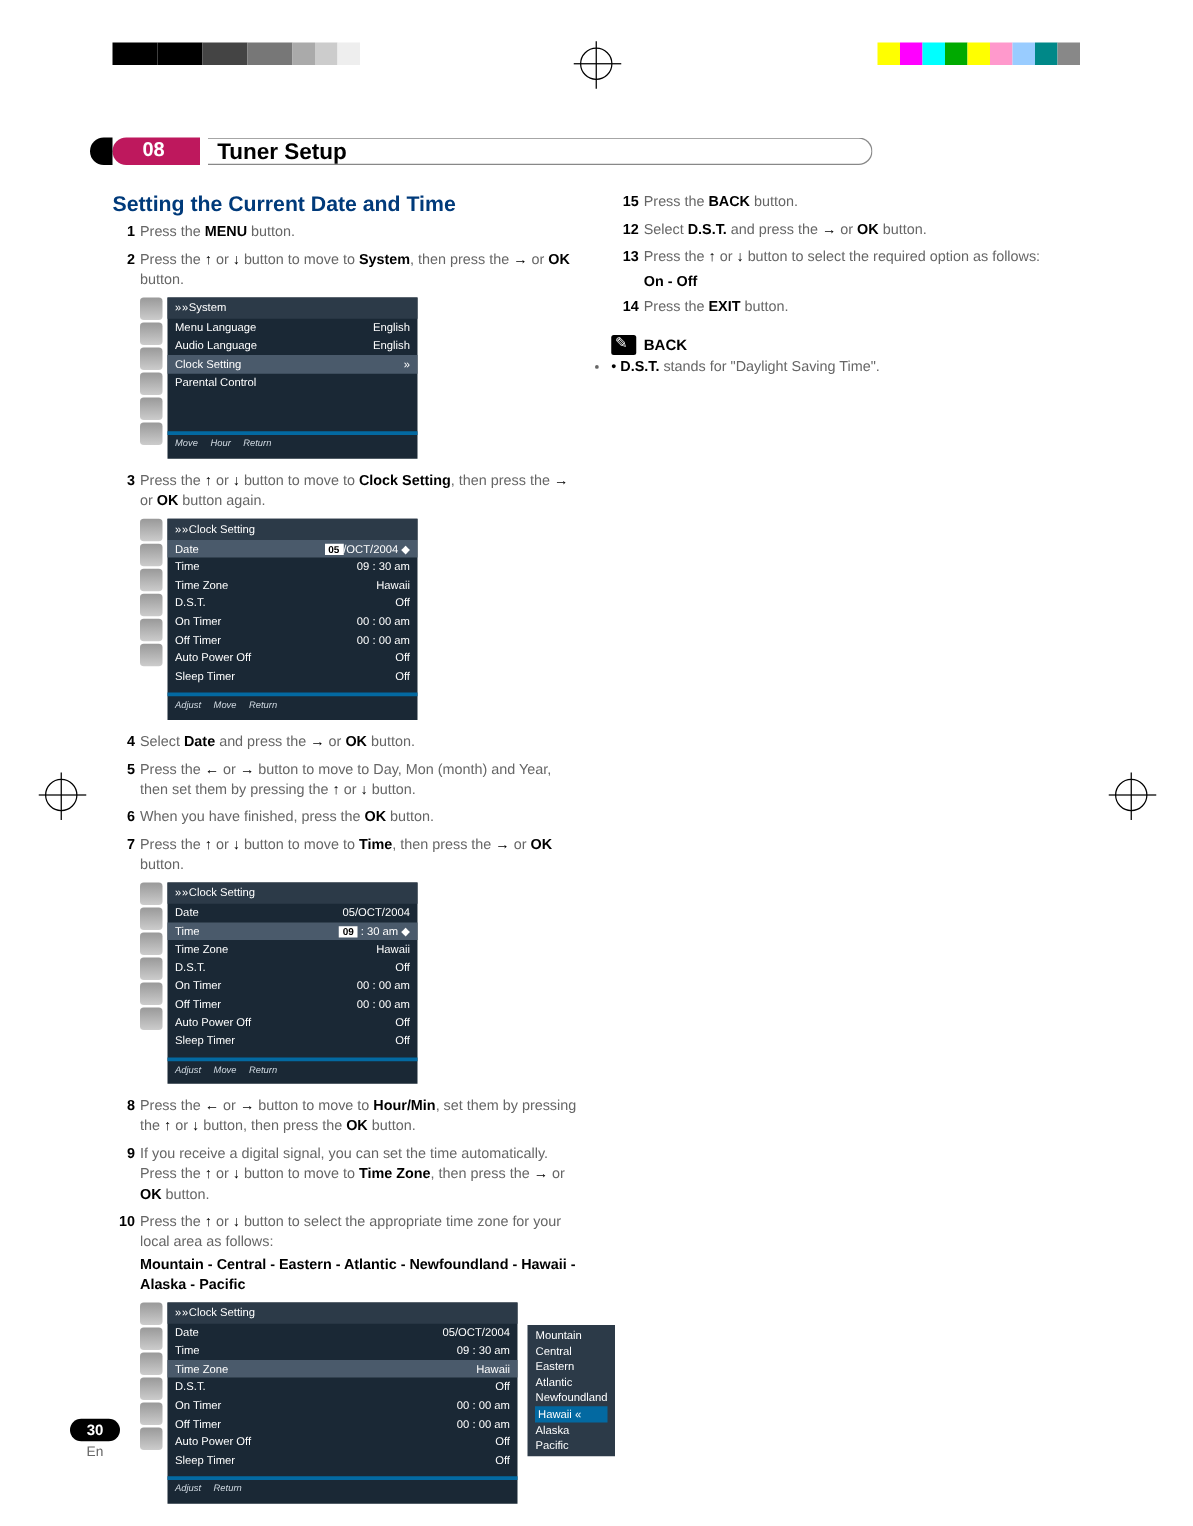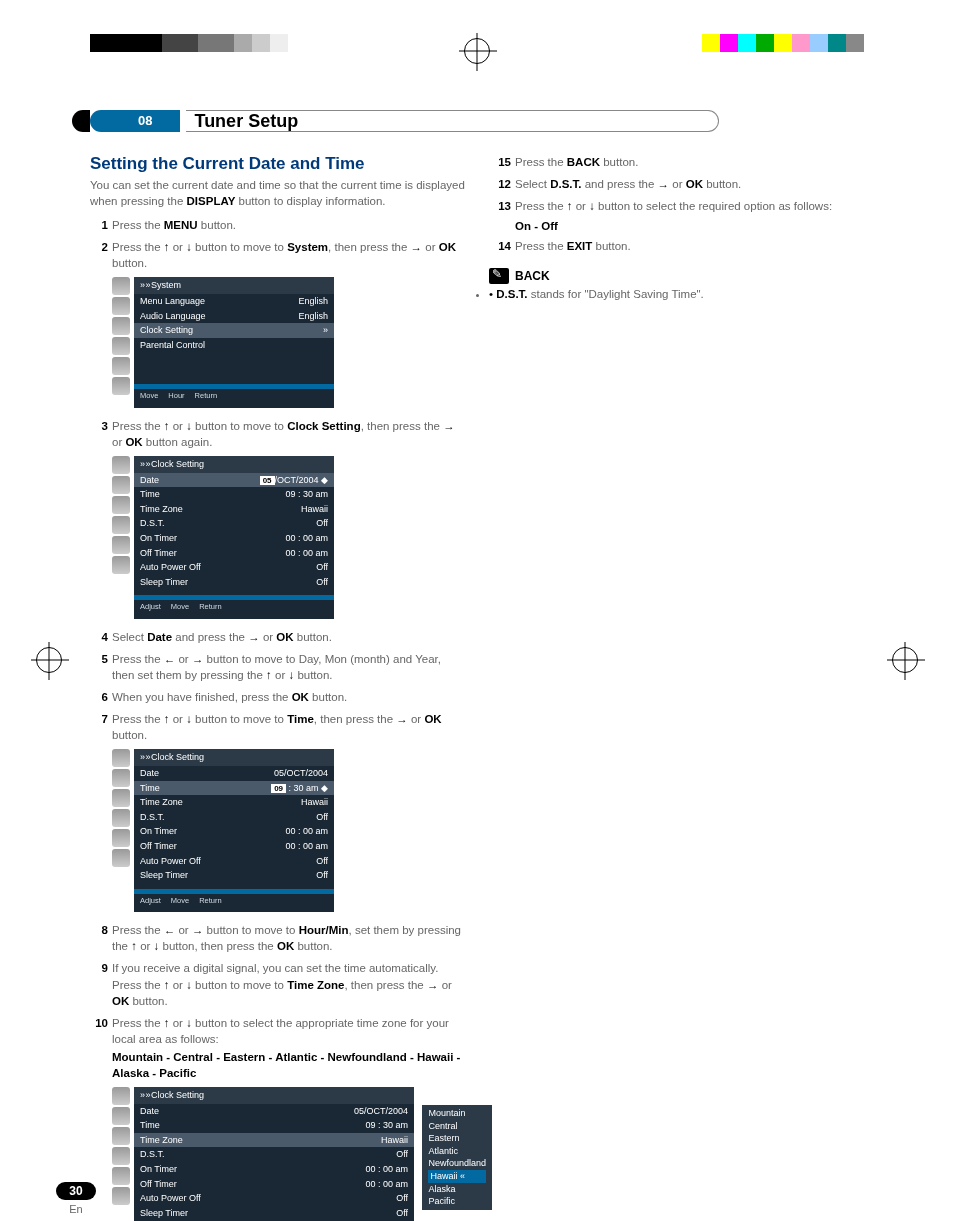--- a/index.html
+++ b/index.html
@@ -12,21 +12,21 @@
   .reg-mark::before, .reg-mark::after { content:""; position:absolute; background:#000; }
   .reg-mark::before { left:50%; top:-6px; width:1px; height:38px; transform:translateX(-50%); }
   .reg-mark::after { top:50%; left:-6px; height:1px; width:38px; transform:translateY(-50%); }
   .reg-top { top:38px; left:50%; transform:translateX(-50%); }
   .reg-left { top:50%; left:36px; transform:translateY(-50%); }
   .reg-right { top:50%; right:36px; transform:translateY(-50%); }
 
   .page { padding: 110px 90px 60px 90px; position: relative; }
 
   .chapter-tab { display:flex; align-items:center; margin-bottom:18px; }
-  .tab-pill { background:#0369a1; color:#fff; border-radius:16px 0 0 16px; height:22px; padding:0 28px 0 48px; font-weight:bold; font-size:13px; line-height:22px; position:relative; }
+  .tab-pill { background:#be185d; color:#fff; border-radius:16px 0 0 16px; height:22px; padding:0 28px 0 24px; font-weight:bold; font-size:16px; line-height:22px; position:relative; }
   .tab-pill::before { content:""; position:absolute; left:-18px; top:0; width:18px; height:22px; background:#000; border-radius:11px 0 0 11px; }
   .chapter-title { font-size:18px; font-weight:bold; margin-left:6px; border:1px solid #888; border-left:none; border-radius:0 12px 12px 0; padding:0 420px 0 8px; height:22px; line-height:20px; }
   
   .columns { display:flex; gap:24px; margin-top:22px; }
   .col { width:50%; }
 
   h2.section-title { color:#003a7a; font-size:17px; font-weight:bold; margin-bottom:4px; }
   .intro { color:#666; font-size:11.5px; line-height:1.35; margin-bottom:8px; }
   .intro .kw { color:#000; font-weight:bold; }
 
@@ -38,21 +38,21 @@
 
   .osd { background:#1a2835; color:#fff; font-size:9px; margin:6px 0 10px 22px; width:200px; position:relative; padding-bottom:4px; }
   .osd.wide { width:280px; }
   .osd .osd-icons { position:absolute; left:-22px; top:0; width:22px; display:flex; flex-direction:column; gap:2px; }
   .osd .osd-icons span { width:18px; height:18px; background:linear-gradient(#999,#ccc); border-radius:3px; display:block; }
   .osd .osd-header { background:#2c3a48; padding:2px 6px; font-size:9px; }
   .osd .osd-header::before { content:"» » "; letter-spacing:-1px; }
   .osd .row { display:flex; justify-content:space-between; padding:1px 6px; }
   .osd .row.hl { background:#4a5a6b; }
   .osd .dp { background:#fff; color:#000; padding:0 3px; font-weight:bold; font-size:8px; }
-  .osd .footer { border-top:5px solid #0369a1; margin-top:6px; padding:2px 6px; font-size:7.5px; color:#cfd8e0; display:flex; gap:10px; }
+  .osd .footer { border-top:3px solid #0369a1; margin-top:6px; padding:2px 6px; font-size:7.5px; color:#cfd8e0; display:flex; gap:10px;font-style:italic; }
   .osd .popup { position:absolute; right:-78px; top:18px; background:#2c3a48; padding:2px 6px; font-size:9px; line-height:1.4; }
   .osd .popup .sel { background:#0369a1; padding:0 2px; }
 
   .right-steps { list-style:none; }
   .right-steps > li { position:relative; padding-left:26px; margin-bottom:6px; color:#666; font-size:11.5px; line-height:1.4; }
   .right-steps > li .num { position:absolute; left:0; top:0; font-weight:bold; color:#000; width:22px; text-align:right; }
   .right-steps .kw { color:#000; font-weight:bold; }
   .sub { margin-left:26px; color:#000; font-weight:bold; font-size:11.5px; margin-bottom:6px; }
 
   .note-head { display:flex; align-items:center; gap:6px; margin-top:14px; }
@@ -105,23 +105,20 @@
 
   <div class="chapter-tab">
     <div class="tab-pill">08</div>
     <div class="chapter-title">Tuner Setup</div>
   </div>
 
   <div class="columns">
 
     <div class="col">
       <h2 class="section-title">Setting the Current Date and Time</h2>
-      <p class="intro">
-        <span>You can set the current date and time so that the current time is displayed when pressing the </span><span class="kw">DISPLAY</span><span> button to display information.</span>
-      </p>
 
       <ol class="steps">
         <li><span>Press the </span><span class="kw">MENU</span><span> button.</span></li>
 
         <li><span>Press the </span><span class="arrow">↑</span> or <span class="arrow">↓</span><span> button to move to </span><span class="kw">System</span><span>, then press the </span><span class="arrow">→</span><span> or </span><span class="kw">OK</span><span> button.</span>
 
           <div class="osd">
             <div class="osd-icons">
                 <span></span>
                 <span></span>

